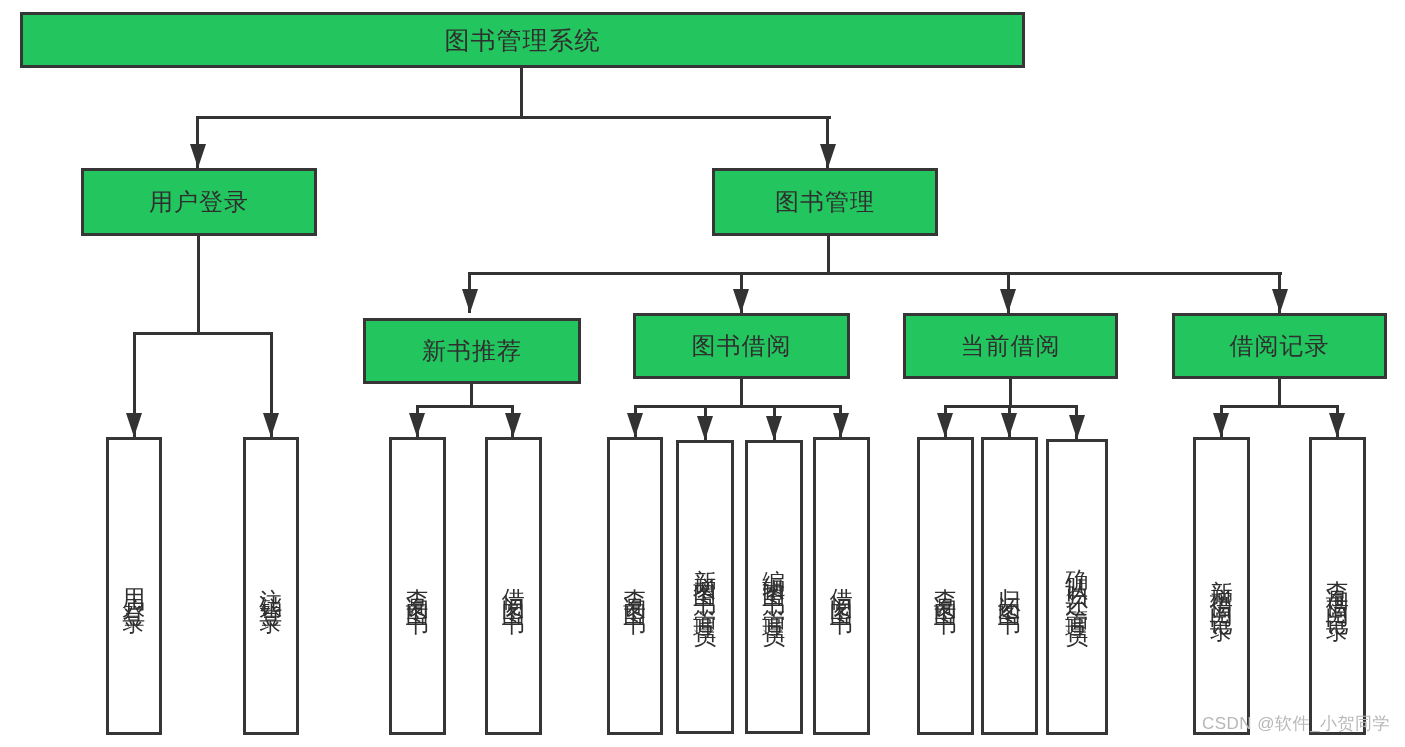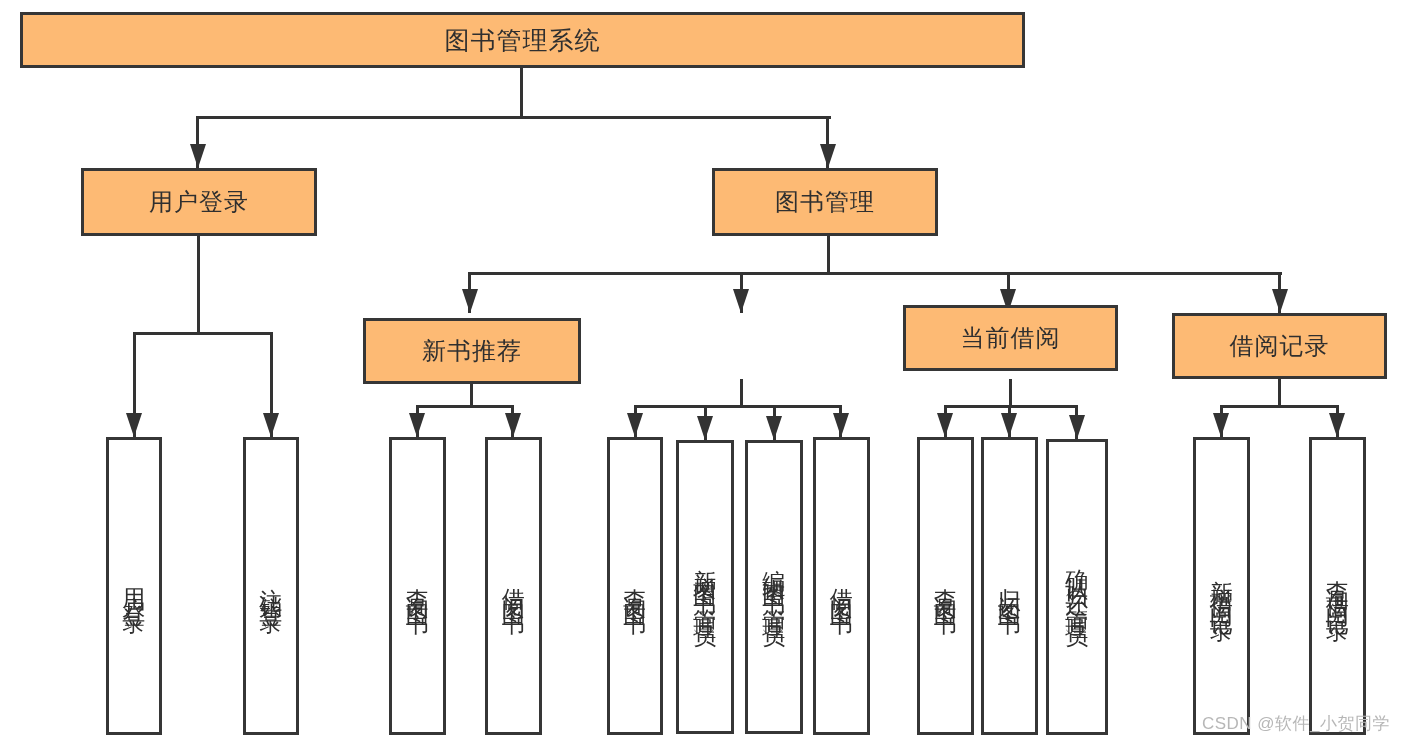--- a/index.html
+++ b/index.html
@@ -7,21 +7,21 @@
     position:relative;width:1405px;height:747px;background:#ffffff;overflow:hidden;
     font-family:"Liberation Sans","DejaVu Sans",sans-serif;color:#2f2f2f;
   }
   
   .ln{position:absolute;background:#333333;}
   
   .arr{position:absolute;width:0;height:0;
        border-left:8px solid transparent;border-right:8px solid transparent;
        border-top:24px solid #333333;}
   
-  .hbox{position:absolute;box-sizing:border-box;border:3px solid #363636;background:#fdba74;
+  .hbox{position:absolute;box-sizing:border-box;border:3px solid #363636;background:#22c55e;
         display:flex;align-items:center;justify-content:center;
         font-size:24px;letter-spacing:1px;z-index:2;}
   .hbox.root{font-size:25px;}
   
   .vbox{position:absolute;box-sizing:border-box;border:3px solid #363636;background:#ffffff;
         display:flex;align-items:center;justify-content:center;z-index:2;}
   .vbox span{writing-mode:vertical-rl;text-orientation:mixed;
              font-size:23px;letter-spacing:8px;line-height:1.15;}
   .watermark{position:absolute;left:1135px;top:712px;width:255px;text-align:right;
              font-size:17px;color:#b7b7b7;z-index:4;letter-spacing:0.5px;}
@@ -98,21 +98,24 @@
   <div class="hbox" style="left:81px;top:168px;width:236px;height:68px">
     <span>用户登录</span>
   </div>
   <div class="hbox" style="left:712px;top:168px;width:226px;height:68px">
     <span>图书管理</span>
   </div>
 
   <div class="hbox" style="left:363px;top:318px;width:218px;height:66px">
     <span>新书推荐</span>
   </div>
-  <div class="hbox" style="left:903px;top:305px;width:215px;height:66px">
+  <div class="hbox" style="left:633px;top:313px;width:217px;height:66px">
+    <span>图书借阅</span>
+  </div>
+  <div class="hbox" style="left:903px;top:313px;width:215px;height:66px">
     <span>当前借阅</span>
   </div>
   <div class="hbox" style="left:1172px;top:313px;width:215px;height:66px">
     <span>借阅记录</span>
   </div>
 
   <div class="vbox" style="left:106px;top:437px;width:56px;height:298px">
     <span>用户登录</span>
   </div>
   <div class="vbox" style="left:243px;top:437px;width:56px;height:298px">

